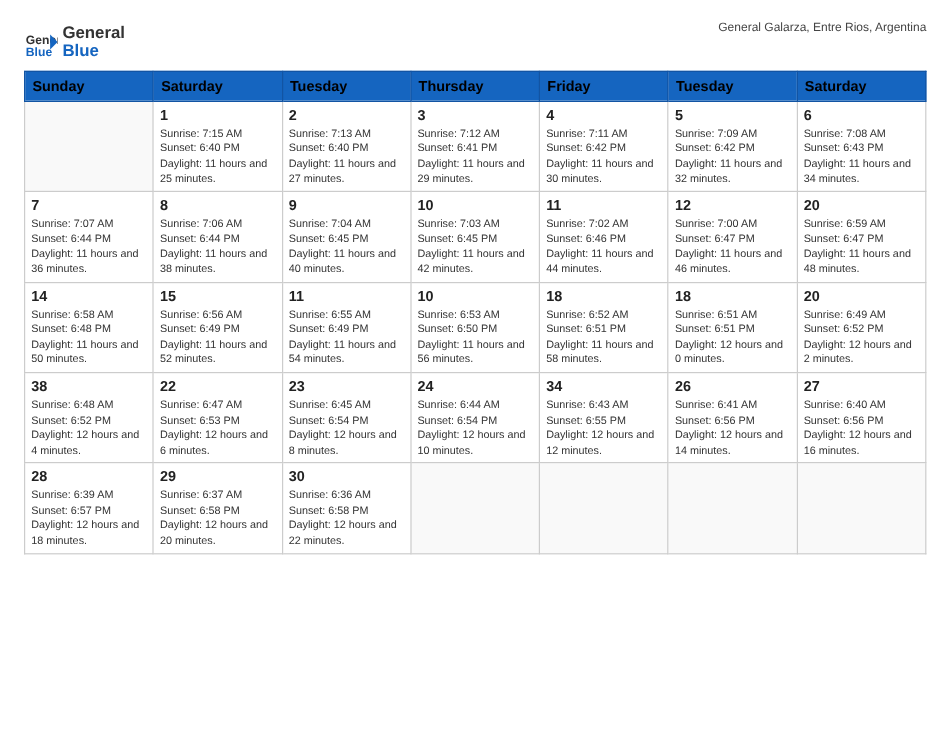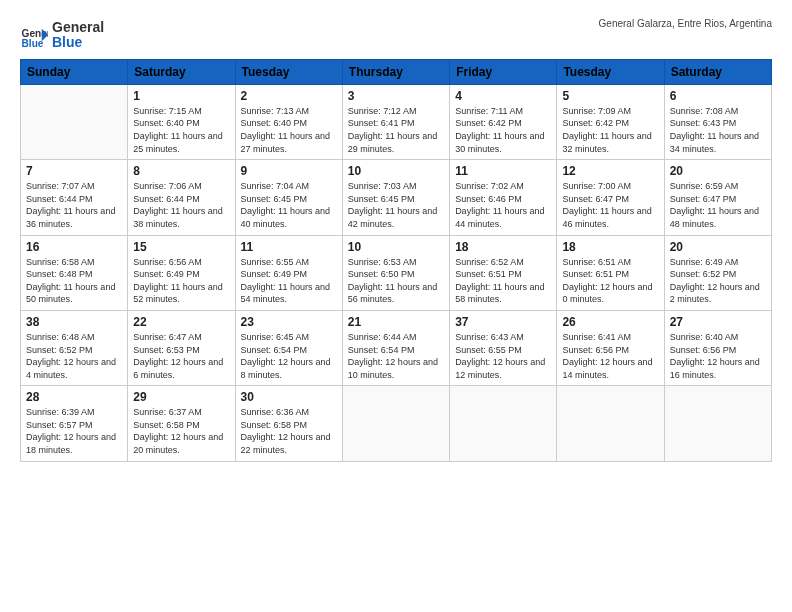--- a/index.html
+++ b/index.html
@@ -198,21 +198,21 @@
         </td>
           <td>
           <div class="day-number">20</div>
           <div class="day-info">
             Sunrise: 6:59 AM<br>Sunset: 6:47 PM<br>Daylight: 11 hours and 48 minutes.
           </div>
         </td>
         </tr>
         <tr>
           <td>
-          <div class="day-number">16</div>
+          <div class="day-number">14</div>
           <div class="day-info">
             Sunrise: 6:58 AM<br>Sunset: 6:48 PM<br>Daylight: 11 hours and 50 minutes.
           </div>
         </td>
           <td>
           <div class="day-number">15</div>
           <div class="day-info">
             Sunrise: 6:56 AM<br>Sunset: 6:49 PM<br>Daylight: 11 hours and 52 minutes.
           </div>
         </td>
@@ -260,27 +260,27 @@
             Sunrise: 6:47 AM<br>Sunset: 6:53 PM<br>Daylight: 12 hours and 6 minutes.
           </div>
         </td>
           <td>
           <div class="day-number">23</div>
           <div class="day-info">
             Sunrise: 6:45 AM<br>Sunset: 6:54 PM<br>Daylight: 12 hours and 8 minutes.
           </div>
         </td>
           <td>
-          <div class="day-number">21</div>
+          <div class="day-number">24</div>
           <div class="day-info">
             Sunrise: 6:44 AM<br>Sunset: 6:54 PM<br>Daylight: 12 hours and 10 minutes.
           </div>
         </td>
           <td>
-          <div class="day-number">37</div>
+          <div class="day-number">34</div>
           <div class="day-info">
             Sunrise: 6:43 AM<br>Sunset: 6:55 PM<br>Daylight: 12 hours and 12 minutes.
           </div>
         </td>
           <td>
           <div class="day-number">26</div>
           <div class="day-info">
             Sunrise: 6:41 AM<br>Sunset: 6:56 PM<br>Daylight: 12 hours and 14 minutes.
           </div>
         </td>

